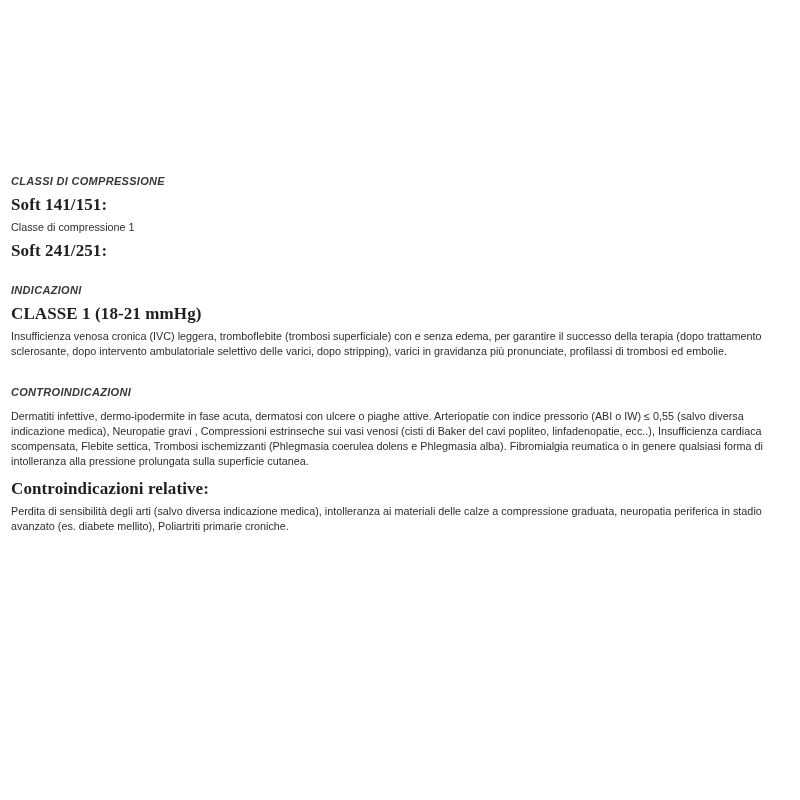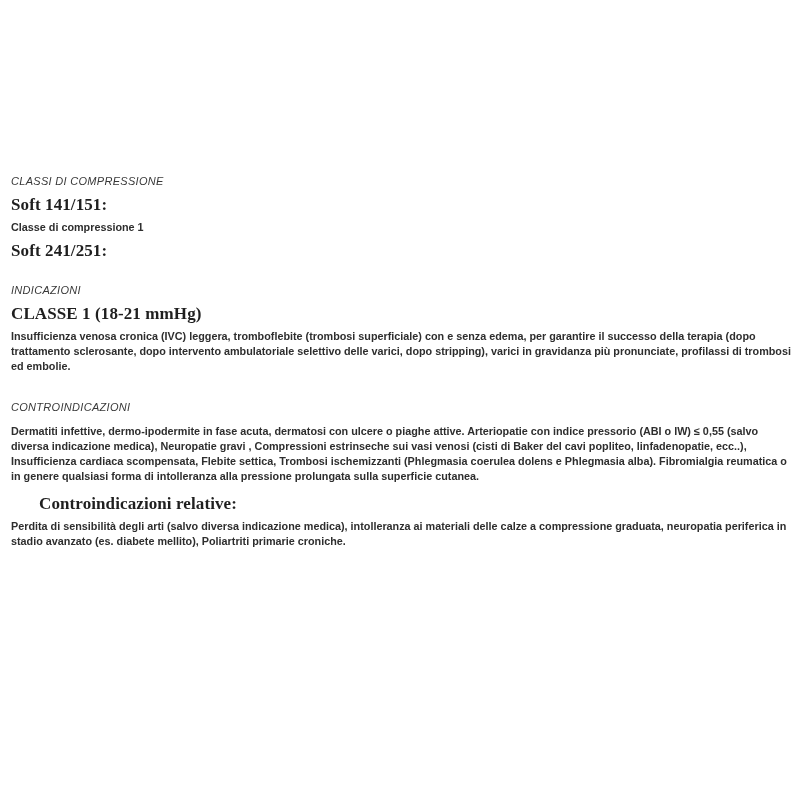--- a/index.html
+++ b/index.html
@@ -14,47 +14,47 @@
     font-family: "Liberation Sans", sans-serif;
     color: #2b2b2b;
     overflow: hidden;
   }
   .doc {
     padding: 175px 9px 0 11px;
     width: 800px;
   }
   .sec-heading {
     font-style: italic;
-    font-weight: 400;
+    font-weight: 700;
     font-size: 11px;
     letter-spacing: 0.3px;
     color: #383838;
     margin: 0 0 11px 0;
   }
   .sec { margin: 0; }
   .sec + .sec { margin-top: 27px; }
   .label {
     font-weight: 700;
     font-size: 17px;
     letter-spacing: 0.1px;
     color: #1f1f1f;
     margin: 0 0 9px 0;
     line-height: 13px;
     font-family: Liberation Serif, serif;
   }
   .body-text {
-    font-weight: 700;
+    font-weight: 400;
     font-size: 10.8px;
     color: #2e2e2e;
     margin: 0 0 9px 0;
     line-height: 15px;
     max-width: 782px;
   }
   .para { margin-bottom: 10px; }
-  .gap-top { margin-top: 13px; margin-left: 28px; }
+  .gap-top { margin-top: 13px; }
 </style>
 </head>
 <body>
 
 <div class="doc">
 
   <section class="sec">
     <h2 class="sec-heading">CLASSI DI COMPRESSIONE</h2>
     <p class="label">Soft 141/151:</p>
     <p class="body-text">Classe di compressione 1</p>

